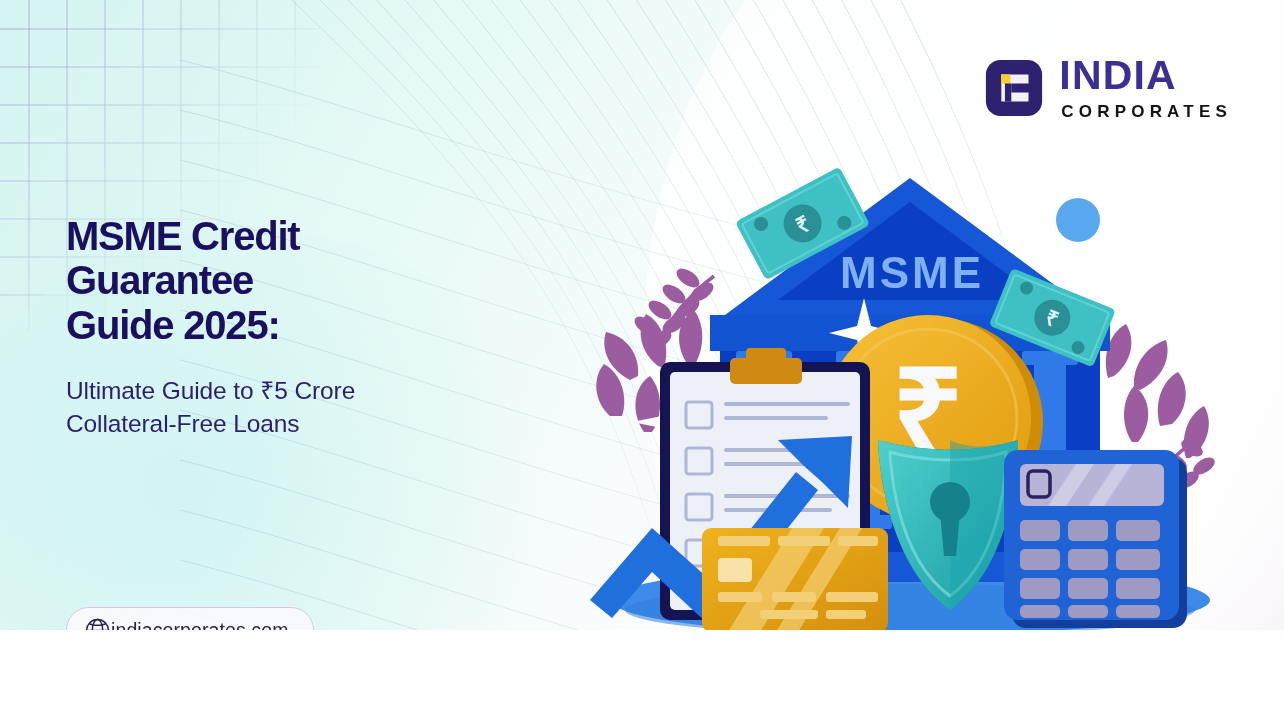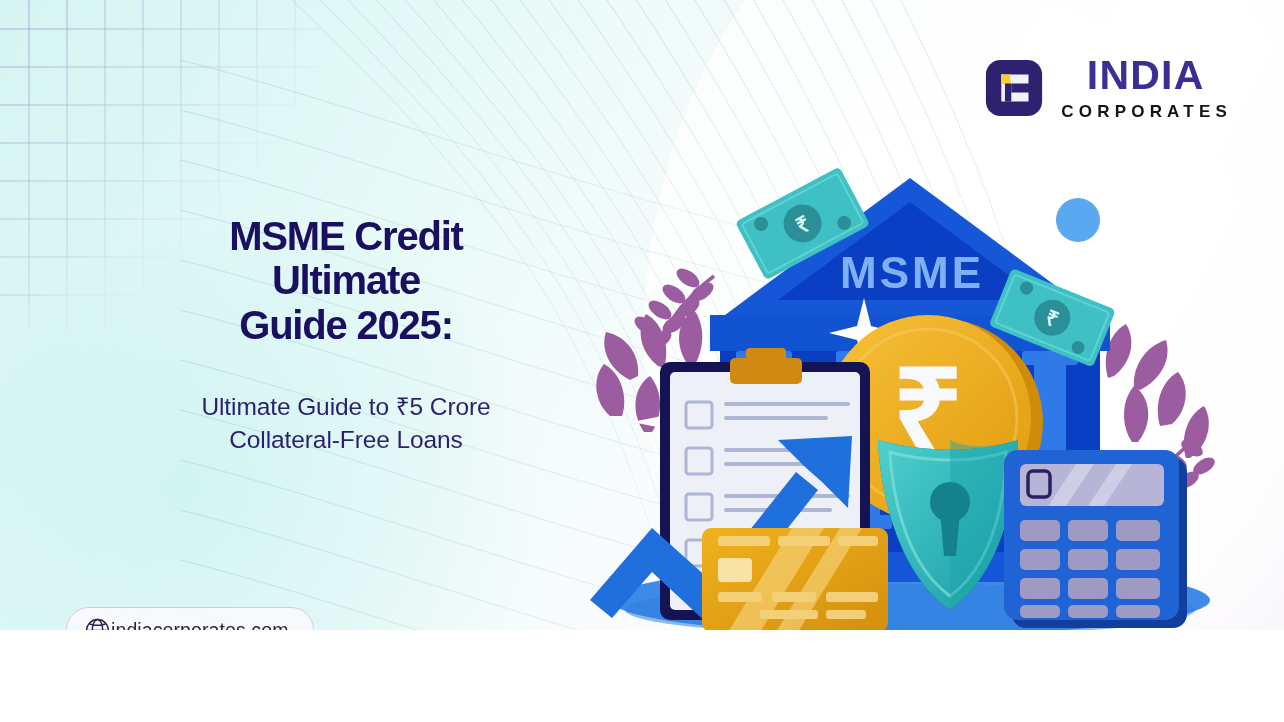--- a/index.html
+++ b/index.html
@@ -14,21 +14,20 @@
     overflow: hidden;
     background: linear-gradient(118deg,
         #d6f5f2 0%,
         #daf6f3 14%,
         #e8faf8 32%,
         #f4fbfb 48%,
         #fbfcfd 62%,
         #ffffff 76%,
         #fdfbfd 88%,
         #f7f3f8 100%);
-    text-align: center;
   }
   
   .bg-grid {
     position: absolute; left: -10px; top: -10px;
     width: 330px; height: 340px;
     background-image:
       linear-gradient(to right, rgba(150,140,200,.40) 2px, transparent 2px),
       linear-gradient(to bottom, rgba(150,140,200,.40) 2px, transparent 2px);
     background-size: 38px 38px;
     -webkit-mask-image: linear-gradient(127deg, rgba(0,0,0,.95) 0%, rgba(0,0,0,.45) 40%, rgba(0,0,0,0) 72%);
@@ -49,21 +48,21 @@
     pointer-events: none;
   }
 
   
   .left-col { position: absolute; left: 66px; top: 214px; width: 560px; }
   .headline {
     font-size: 40px; line-height: 1.11; font-weight: 800;
     letter-spacing: -1.2px; color: #1b1060;
   }
   .subhead {
-    margin-top: 44px;
+    margin-top: 28px;
     font-size: 24.5px; line-height: 1.33; font-weight: 400;
     color: #2b1f6e; letter-spacing: -0.1px;
   }
 
   .url-pill {
     position: absolute; left: 66px; top: 607px;
     display: flex; align-items: center; 
     height: 46px; padding: 0 24px 0 17px;
     border: 1.6px solid #d7c9e4; border-radius: 999px;
     background: rgba(252,249,253,.85);
@@ -155,21 +154,21 @@
     </svg>
     <div class="brand-words">
       <span class="brand-india">INDIA</span>
       <span class="brand-corp">CORPORATES</span>
     </div>
   </div>
 
   <div class="left-col">
     <h1 class="headline">
       <span>MSME Credit</span><br>
-      <span>Ultimate</span><br>
+      <span>Guarantee</span><br>
       <span>Guide 2025:</span>
     </h1>
     <p class="subhead">
       <span>Ultimate Guide to ₹5 Crore</span><br>
       <span>Collateral-Free Loans</span>
     </p>
   </div>
 
   <div class="url-pill">
     <svg class="globe" viewBox="0 0 32 32" aria-hidden="true">

